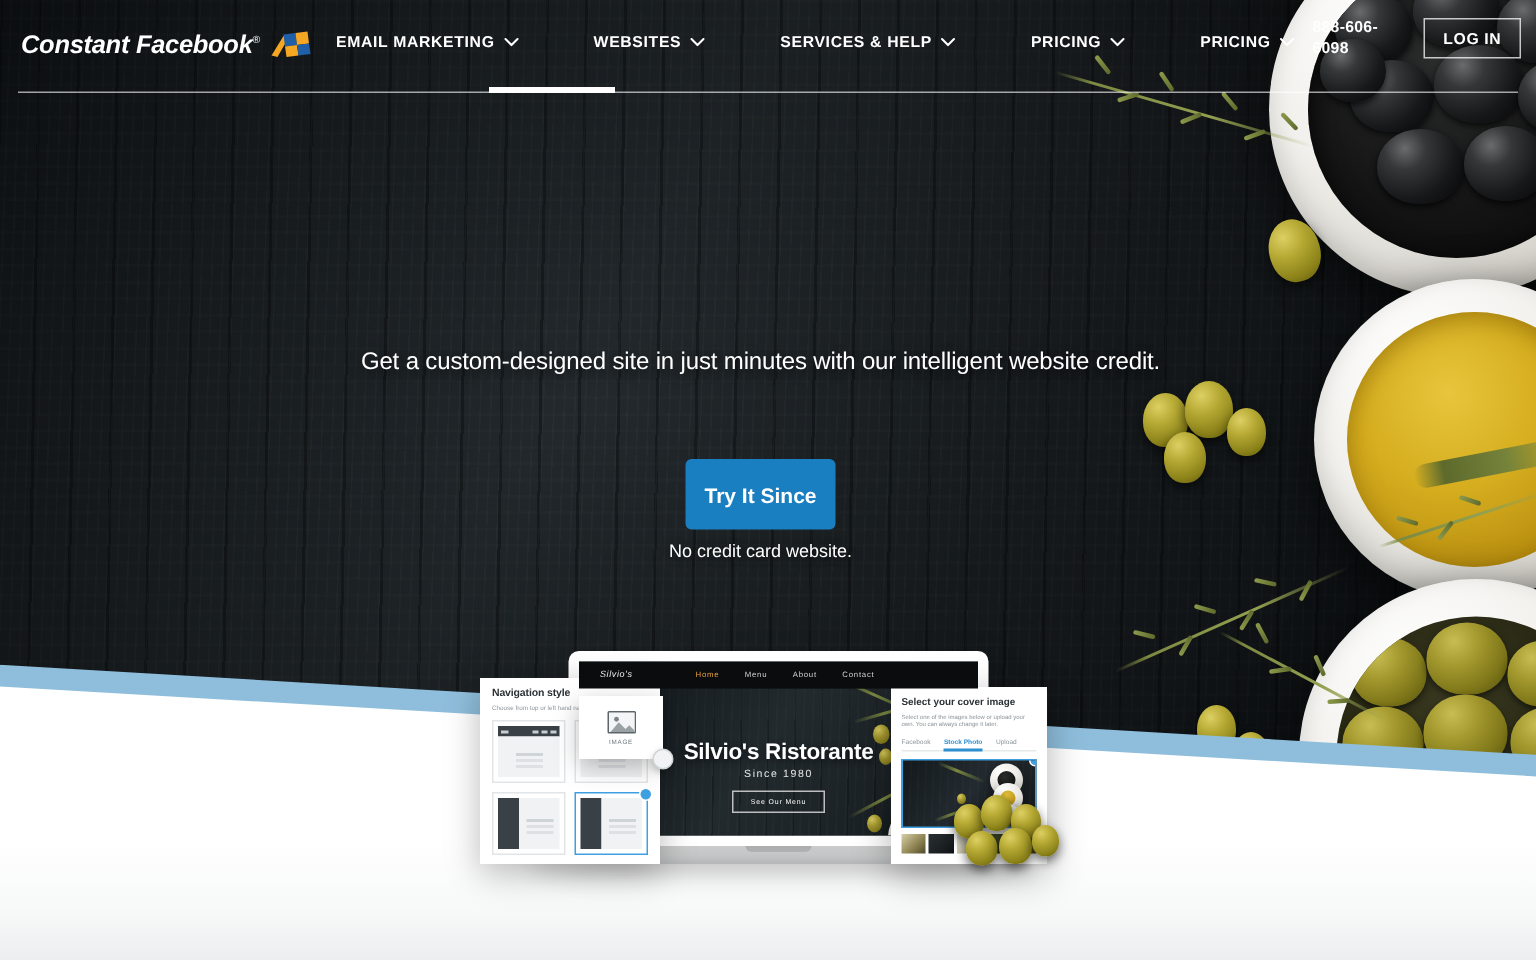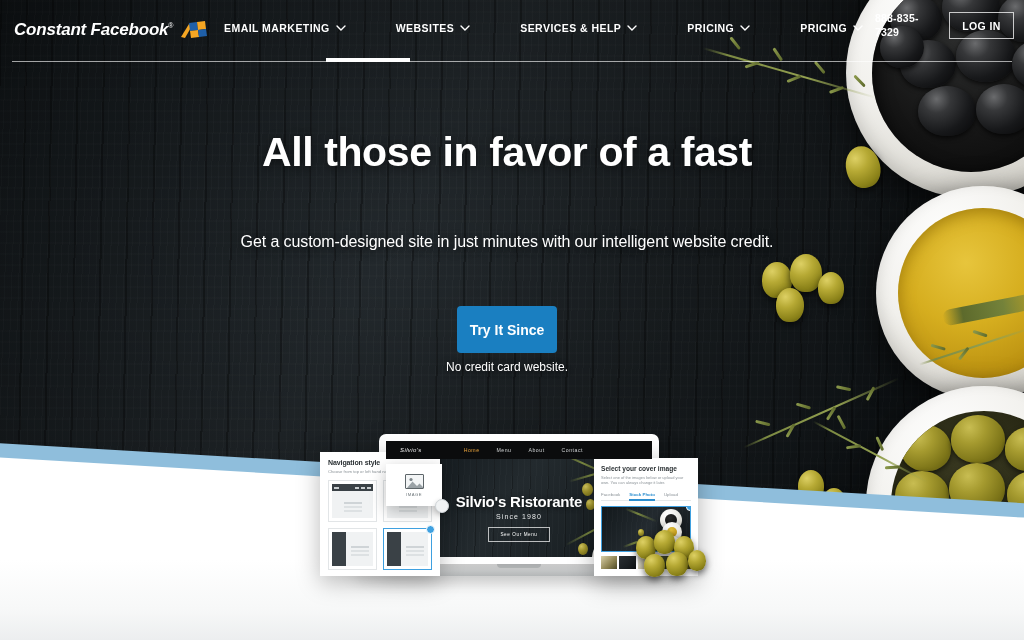--- a/index.html
+++ b/index.html
@@ -495,28 +495,27 @@
       </div>
       <div class="nav-item">
         <span class="nav-label">PRICING</span>
         <svg class="chev" viewBox="0 0 10 6">
             <path d="M1 1 L5 5 L9 1" stroke="#ffffff" stroke-width="1.4" fill="none" stroke-linecap="round"></path>
           </svg>
       </div>
     </div>
 
     <div id="nav-right">
-      <div id="nav-phone">888-835-7329</div>
+      <div id="nav-phone">888-606-6098</div>
       <div id="btn-login">LOG IN</div>
     </div>
   </div>
 
   <div id="hero">
     <div id="hero-title">
-      <div>All those in favor of a fast</div>
     </div>
     <div id="hero-sub">Get a custom-designed site in just minutes with our intelligent website credit.</div>
     <div id="btn-try">Try It Since</div>
     <div id="hero-note">No credit card website.</div>
   </div>
 
   <div id="angle-blue"></div>
   <div id="angle-white"></div>
   <div id="angle-white-soft"></div>
 

